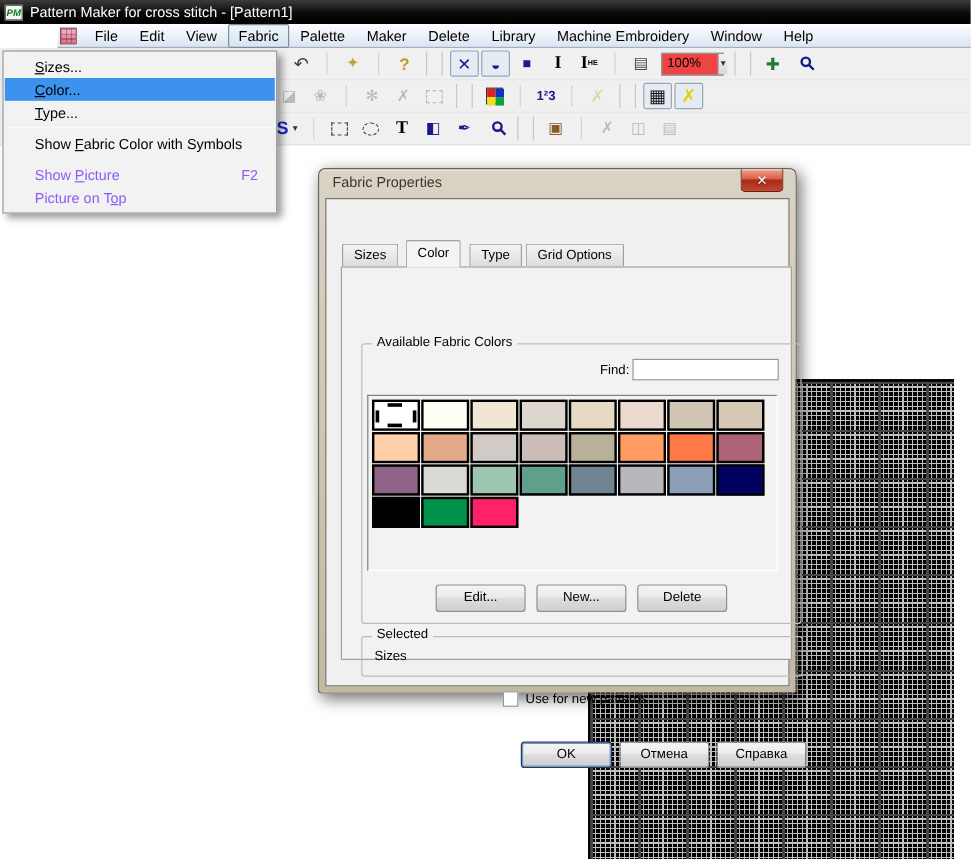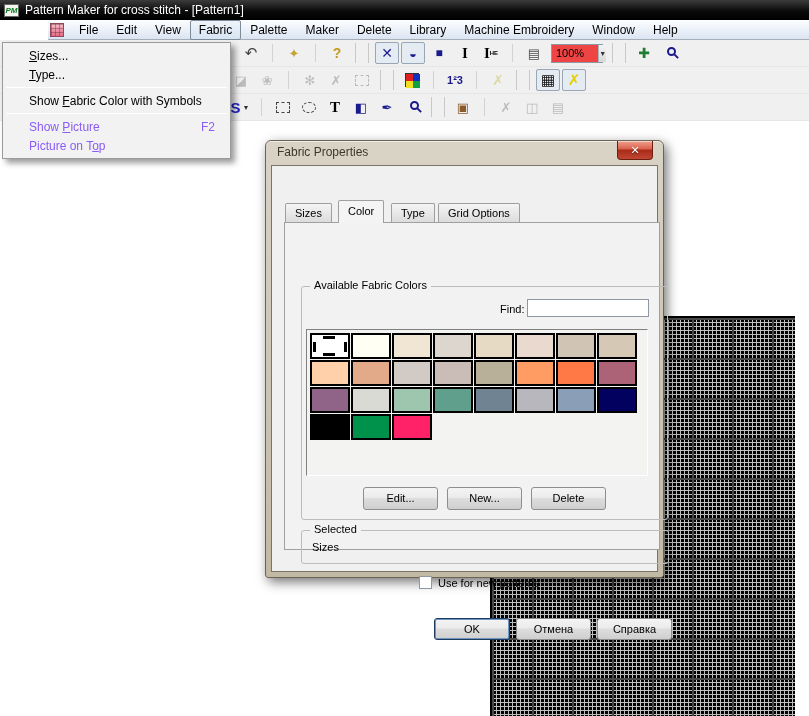--- a/index.html
+++ b/index.html
@@ -270,20 +270,23 @@
         <span style="color: rgb(182, 182, 182); font-size: 13px;">▤</span>
       </span>
     </div>
   </div>
 
 <div id="canvas"></div>
 
 <div id="fabric-menu">
     <div class="m-item">
       <span class="lbl"><u>S</u>izes...</span>
+    </div>
+    <div class="m-item hl">
+      <span class="lbl"><u>C</u>olor...</span>
     </div>
     <div class="m-item">
       <span class="lbl"><u>T</u>ype...</span>
     </div>
     <div class="m-sep"></div>
     <div class="m-item">
       <span class="lbl">Show <u>F</u>abric Color with Symbols</span>
     </div>
     <div class="m-sep"></div>
     <div class="m-item dis">

